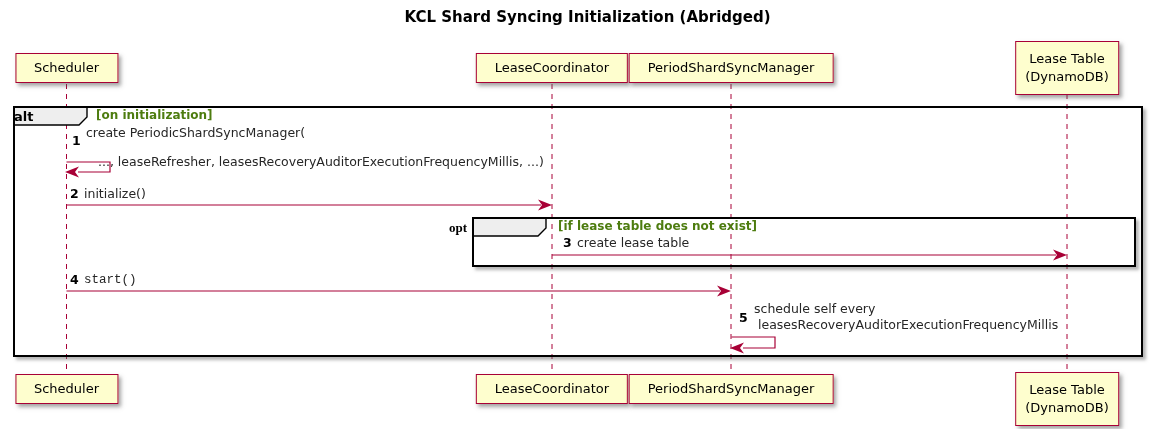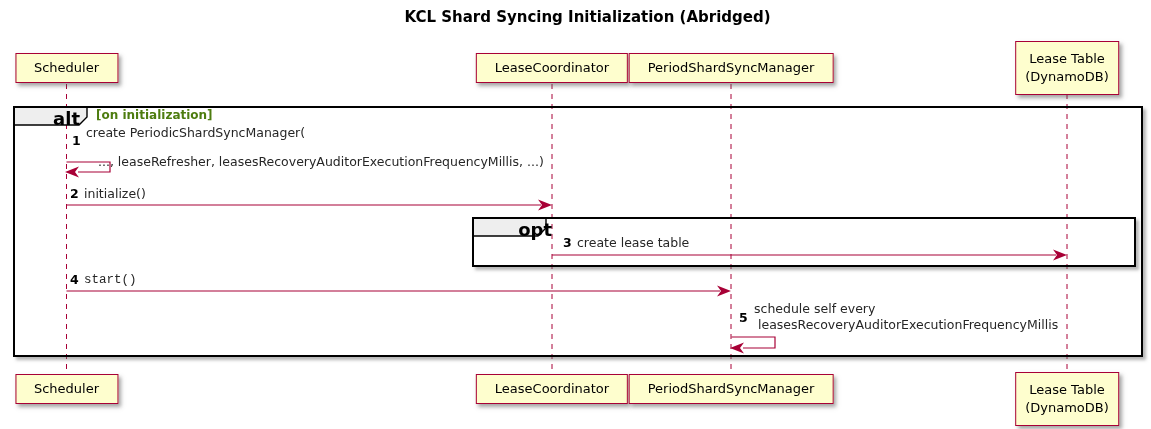--- a/index.html
+++ b/index.html
@@ -23,22 +23,22 @@
     z-index: 3;
   }
   .pbox.two-line { padding: 8px 9px; }
   .pbox span { display: block; }
   .frame {
     position: absolute; border: 2px solid #000; background: transparent;
     box-shadow: 3px 3px 3px rgba(110,110,110,.5);
     z-index: 2;
   }
   .oplabel {
-    position: absolute; font-size: 18px; font-weight: bold; color: #000;
-    text-align: right; z-index: 4; line-height: 1;
+    position: absolute; font-size: 13px; font-weight: bold; color: #000;
+    text-align: left; z-index: 4; line-height: 1;
   }
   .cond {
     position: absolute; font-size: 12px; font-weight: bold; color: #4d7c0f;
     white-space: nowrap; z-index: 4; line-height: 1.15;
   }
   .msg {
     position: absolute; font-size: 12.5px; color: #262626;
     white-space: nowrap; z-index: 4; line-height: 1.15;
   }
   .seq { font-weight: bold; color: #000; }
@@ -76,21 +76,22 @@
     <path d="M14,107 H87 V117 L79,125 H14 Z" fill="#EEEEEE" stroke="#000" stroke-width="1.4"></path>
     <path d="M473,218 H546 V228 L538,236 H473 Z" fill="#EEEEEE" stroke="#000" stroke-width="1.4"></path>
   </svg>
 
   <div class="frame" style="left:13px; top:106px; width:1126px; height:247px;"></div>
   <div class="frame" style="left:472px; top:217px; width:660px; height:46px;"></div>
 
   <span class="oplabel" style="left:14px; top:110px; width:66px;">alt</span>
   <span class="cond" style="left:96px; top:109px;">[on initialization]</span>
 
-  <span class="oplabel" style="left:486px; top:221px; width:66px;">opt</span>
+  <span class="oplabel" style="left:449px; top:221px; width:66px;font-family:Liberation Serif, serif;">opt</span>
+  <span class="cond" style="left:558px; top:220px;">[if lease table does not exist]</span>
 
   <div class="pbox" style="left:66.5px; top:53px;">
     <span>Scheduler</span>
   </div>
   <div class="pbox" style="left:552px; top:53px;">
     <span>LeaseCoordinator</span>
   </div>
   <div class="pbox" style="left:731px; top:53px;">
     <span>PeriodShardSyncManager</span>
   </div>

